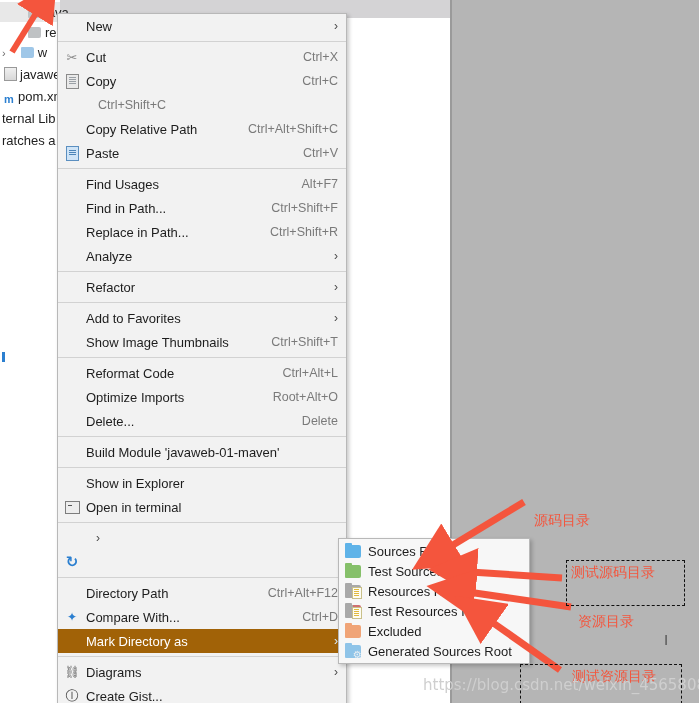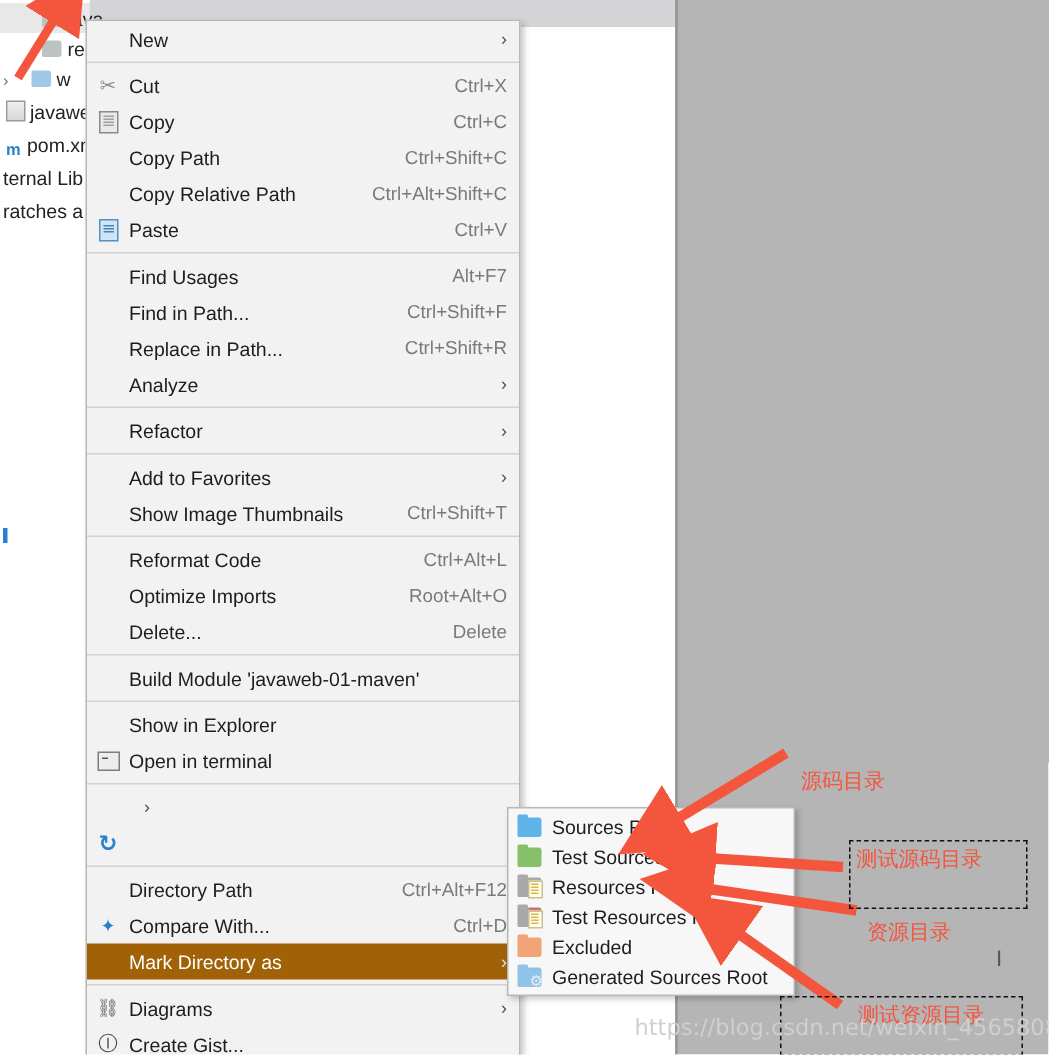--- a/index.html
+++ b/index.html
@@ -133,21 +133,20 @@
       </div>
       <div class="mi">
         <span class="ic">
           <span class="i-copy"></span>
         </span>
         <span class="lbl">Copy</span>
         <span class="acc">Ctrl+C</span>
       </div>
       <div class="mi">
         <span class="ic"></span>
-        <span class="lbl">Copy Path</span>
         <span class="acc">Ctrl+Shift+C</span>
       </div>
       <div class="mi">
         <span class="ic"></span>
         <span class="lbl">Copy Relative Path</span>
         <span class="acc">Ctrl+Alt+Shift+C</span>
       </div>
       <div class="mi">
         <span class="ic">
           <span class="i-paste"></span>

